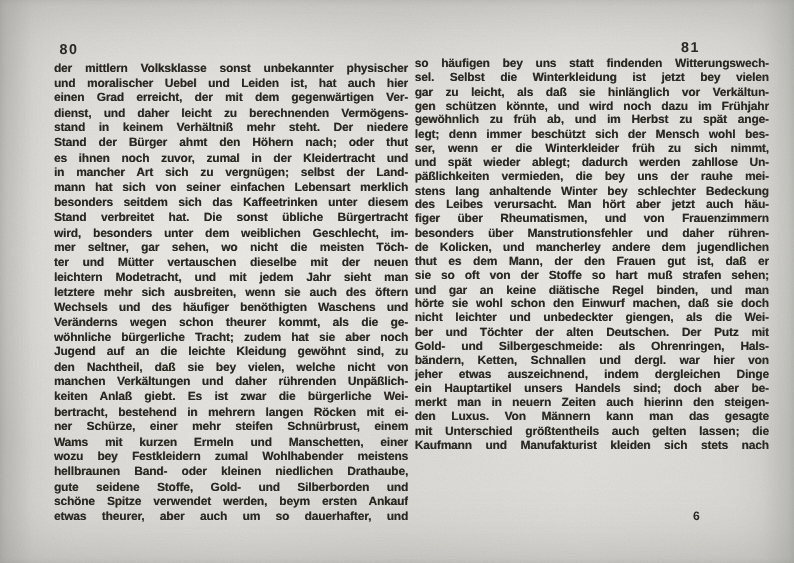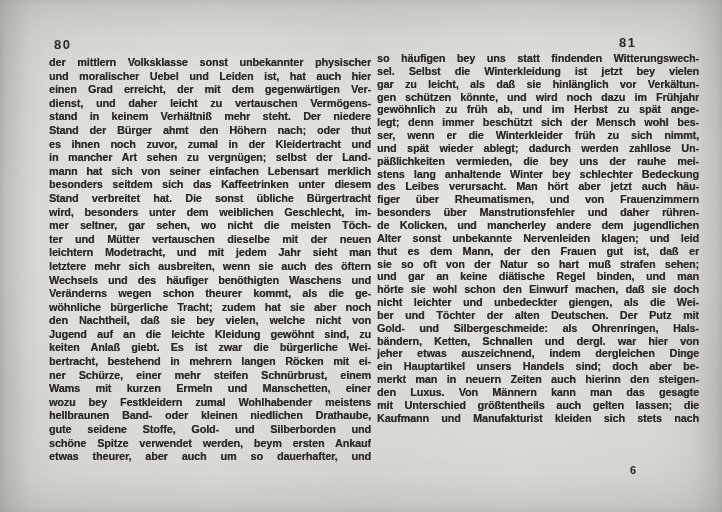--- a/index.html
+++ b/index.html
@@ -79,38 +79,39 @@
   </svg>
 
   <div class="page-number pn-left">80</div>
 
   <div class="page-number pn-right">81</div>
 
   <div class="textblock tb-left">
       <div class="text-line">der mittlern Volksklasse sonst unbekannter physischer</div>
       <div class="text-line">und moralischer Uebel und Leiden ist, hat auch hier</div>
       <div class="text-line">einen Grad erreicht, der mit dem gegenwärtigen Ver-</div>
-      <div class="text-line">dienst, und daher leicht zu vertauschen Vermögens-</div>
+      <div class="text-line">dienst, und daher leicht zu berechnenden Vermögens-</div>
       <div class="text-line">stand in keinem Verhältniß mehr steht. Der niedere</div>
       <div class="text-line">Stand der Bürger ahmt den Höhern nach; oder thut</div>
       <div class="text-line">es ihnen noch zuvor, zumal in der Kleidertracht und</div>
-      <div class="text-line">in mancher Art sehen zu vergnügen; selbst der Land-</div>
+      <div class="text-line">in mancher Art sich zu vergnügen; selbst der Land-</div>
       <div class="text-line">mann hat sich von seiner einfachen Lebensart merklich</div>
       <div class="text-line">besonders seitdem sich das Kaffeetrinken unter diesem</div>
       <div class="text-line">Stand verbreitet hat. Die sonst übliche Bürgertracht</div>
       <div class="text-line">wird, besonders unter dem weiblichen Geschlecht, im-</div>
       <div class="text-line">mer seltner, gar sehen, wo nicht die meisten Töch-</div>
       <div class="text-line">ter und Mütter vertauschen dieselbe mit der neuen</div>
       <div class="text-line">leichtern Modetracht, und mit jedem Jahr sieht man</div>
       <div class="text-line">letztere mehr sich ausbreiten, wenn sie auch des öftern</div>
       <div class="text-line">Wechsels und des häufiger benöthigten Waschens und</div>
       <div class="text-line">Veränderns wegen schon theurer kommt, als die ge-</div>
       <div class="text-line">wöhnliche bürgerliche Tracht; zudem hat sie aber noch</div>
+      <div class="text-line">Jugend auf an die leichte Kleidung gewöhnt sind, zu</div>
       <div class="text-line">den Nachtheil, daß sie bey vielen, welche nicht von</div>
-      <div class="text-line">Jugend auf an die leichte Kleidung gewöhnt sind, zu</div>
+      <div class="text-line">manchen Verkältungen und daher rührenden Unpäßlich-</div>
       <div class="text-line">keiten Anlaß giebt. Es ist zwar die bürgerliche Wei-</div>
       <div class="text-line">bertracht, bestehend in mehrern langen Röcken mit ei-</div>
       <div class="text-line">ner Schürze, einer mehr steifen Schnürbrust, einem</div>
       <div class="text-line">Wams mit kurzen Ermeln und Manschetten, einer</div>
       <div class="text-line">wozu bey Festkleidern zumal Wohlhabender meistens</div>
       <div class="text-line">hellbraunen Band- oder kleinen niedlichen Drathaube,</div>
       <div class="text-line">gute seidene Stoffe, Gold- und Silberborden und</div>
       <div class="text-line">schöne Spitze verwendet werden, beym ersten Ankauf</div>
       <div class="text-line">etwas theurer, aber auch um so dauerhafter, und</div>
     </div>
@@ -123,23 +124,22 @@
       <div class="text-line">gewöhnlich zu früh ab, und im Herbst zu spät ange-</div>
       <div class="text-line">legt; denn immer beschützt sich der Mensch wohl bes-</div>
       <div class="text-line">ser, wenn er die Winterkleider früh zu sich nimmt,</div>
       <div class="text-line">und spät wieder ablegt; dadurch werden zahllose Un-</div>
       <div class="text-line">päßlichkeiten vermieden, die bey uns der rauhe mei-</div>
       <div class="text-line">stens lang anhaltende Winter bey schlechter Bedeckung</div>
       <div class="text-line">des Leibes verursacht. Man hört aber jetzt auch häu-</div>
       <div class="text-line">figer über Rheumatismen, und von Frauenzimmern</div>
       <div class="text-line">besonders über Manstrutionsfehler und daher rühren-</div>
       <div class="text-line">de Kolicken, und mancherley andere dem jugendlichen</div>
-      <div class="text-line">Alter sonst unbekannte Nervenleiden klagen; und leid</div>
       <div class="text-line">thut es dem Mann, der den Frauen gut ist, daß er</div>
-      <div class="text-line">sie so oft von der Natur so hart muß strafen sehen;</div>
+      <div class="text-line">sie so oft von der Stoffe so hart muß strafen sehen;</div>
       <div class="text-line">und gar an keine diätische Regel binden, und man</div>
       <div class="text-line">hörte sie wohl schon den Einwurf machen, daß sie doch</div>
       <div class="text-line">nicht leichter und unbedeckter giengen, als die Wei-</div>
       <div class="text-line">ber und Töchter der alten Deutschen. Der Putz mit</div>
       <div class="text-line">Gold- und Silbergeschmeide: als Ohrenringen, Hals-</div>
       <div class="text-line">bändern, Ketten, Schnallen und dergl. war hier von</div>
       <div class="text-line">jeher etwas auszeichnend, indem dergleichen Dinge</div>
       <div class="text-line">ein Hauptartikel unsers Handels sind; doch aber be-</div>
       <div class="text-line">merkt man in neuern Zeiten auch hierinn den steigen-</div>
       <div class="text-line">den Luxus. Von Männern kann man das gesagte</div>

